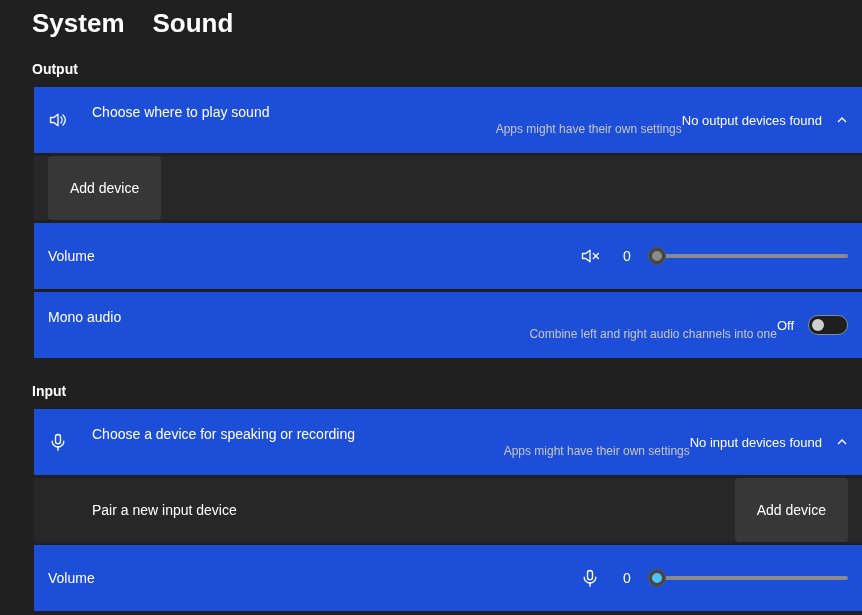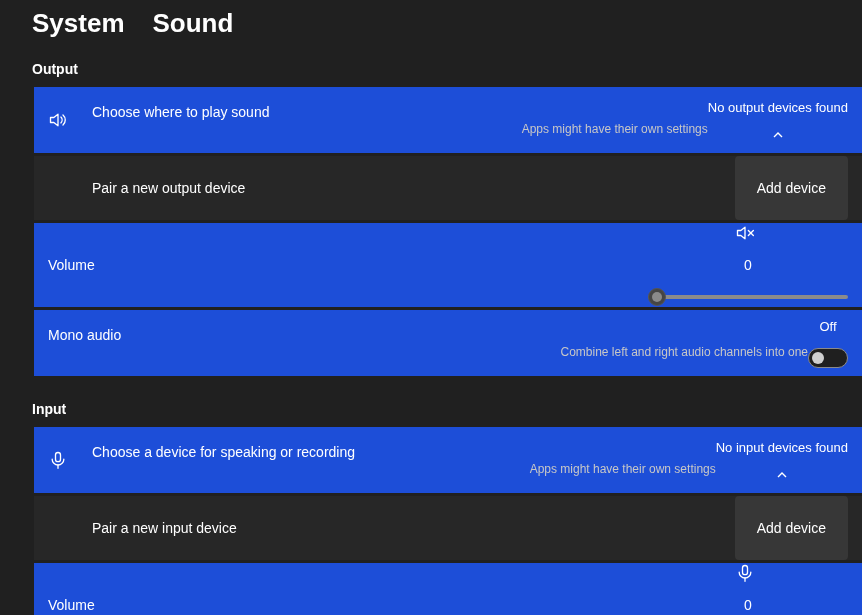--- a/index.html
+++ b/index.html
@@ -73,21 +73,20 @@
     color: #c7c7c7;
     margin-top: 2px;
     text-align: right;
   }
   .right-col {
     display: flex;
     align-items: center;
     gap: 14px;
     color: #ffffff;
     font-size: 13px;
-    flex-direction: column;
   }
   .chevron {
     width: 12px; height: 12px;
     display: inline-flex; align-items: center; justify-content: center;
   }
   .chevron svg { width: 12px; height: 12px; }
   .btn {
     background: #373737;
     color: #ffffff;
     border: none;
@@ -198,23 +197,20 @@
       <span>No output devices found</span>
       <span class="chevron">
         <svg viewBox="0 0 12 12" fill="none" stroke="#ffffff" stroke-width="1.4">
             <polyline points="2,8 6,4 10,8"></polyline>
           </svg>
       </span>
     </div>
   </div>
 
   <div class="card-sub">
-    <div class="text-col indent">
-      <div class="row-title">Pair a new output device</div>
-    </div>
     <div class="right-col">
       <button class="btn">Add device</button>
     </div>
   </div>
 
   <div class="card gap-card">
     <div class="text-col">
       <div class="row-title">Volume</div>
     </div>
     <div class="right-col">

